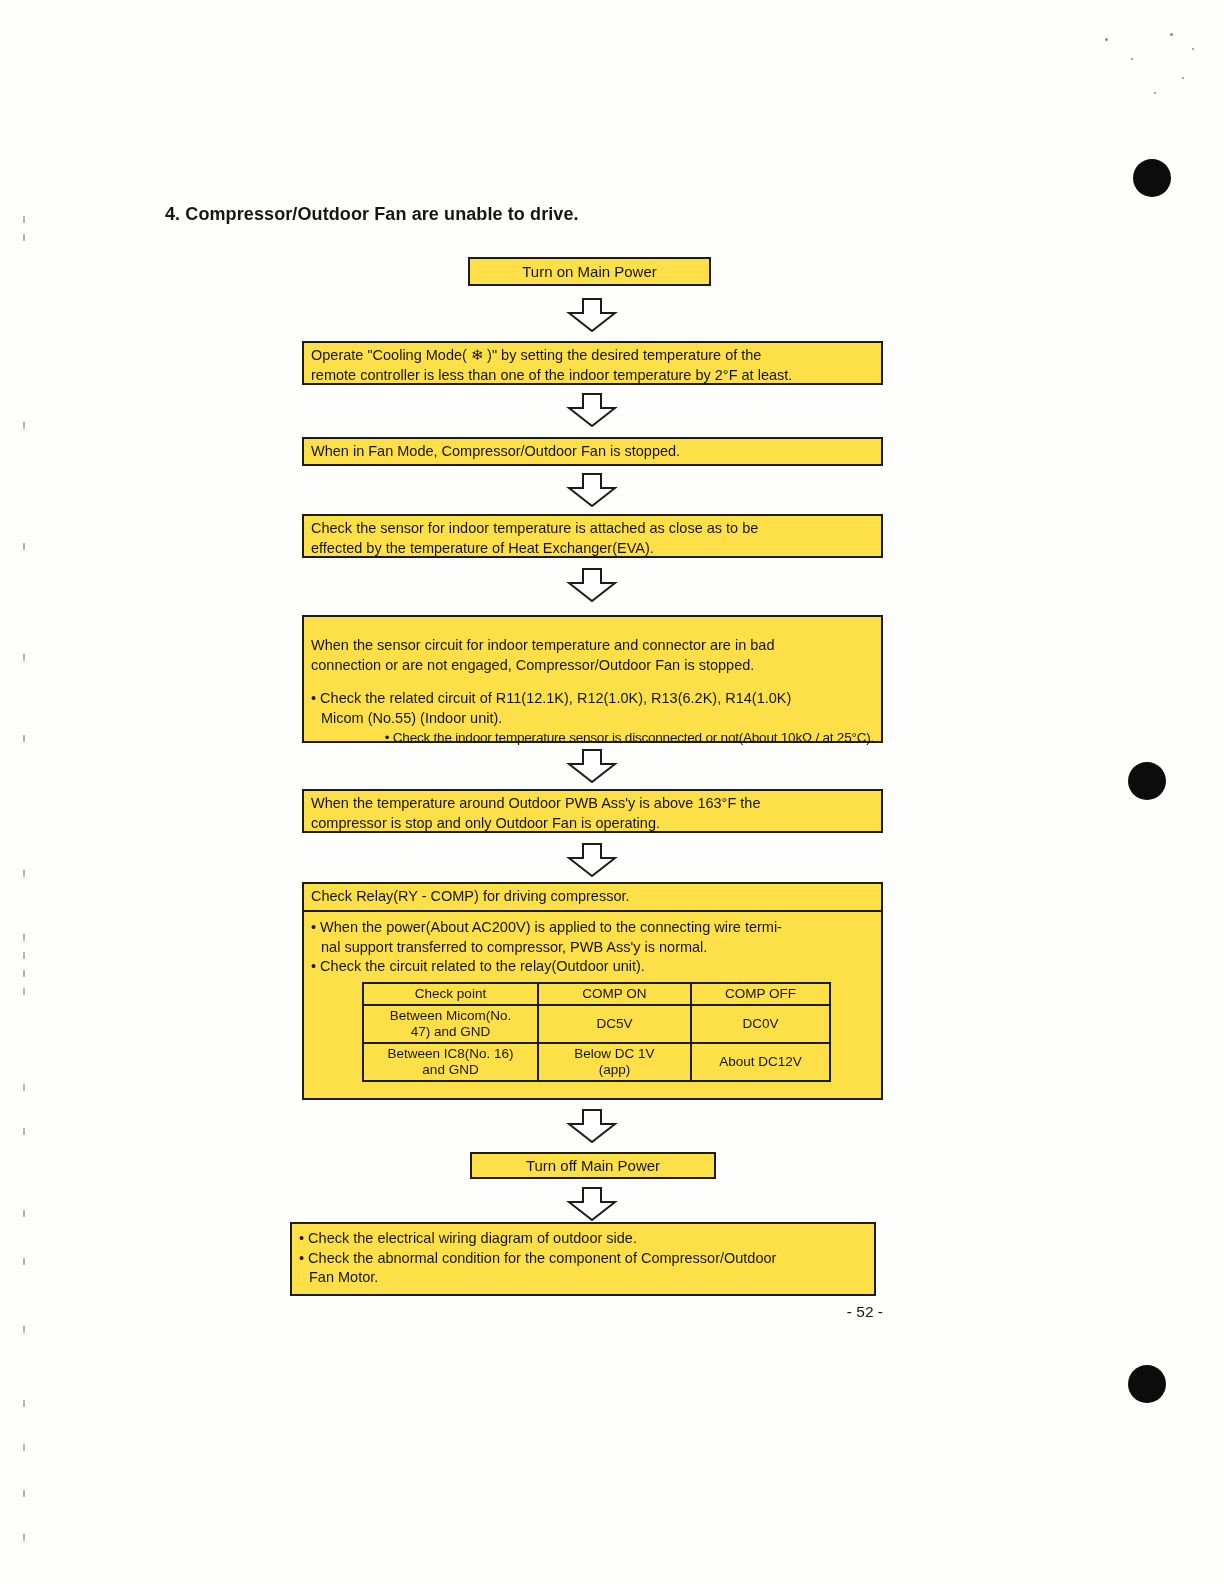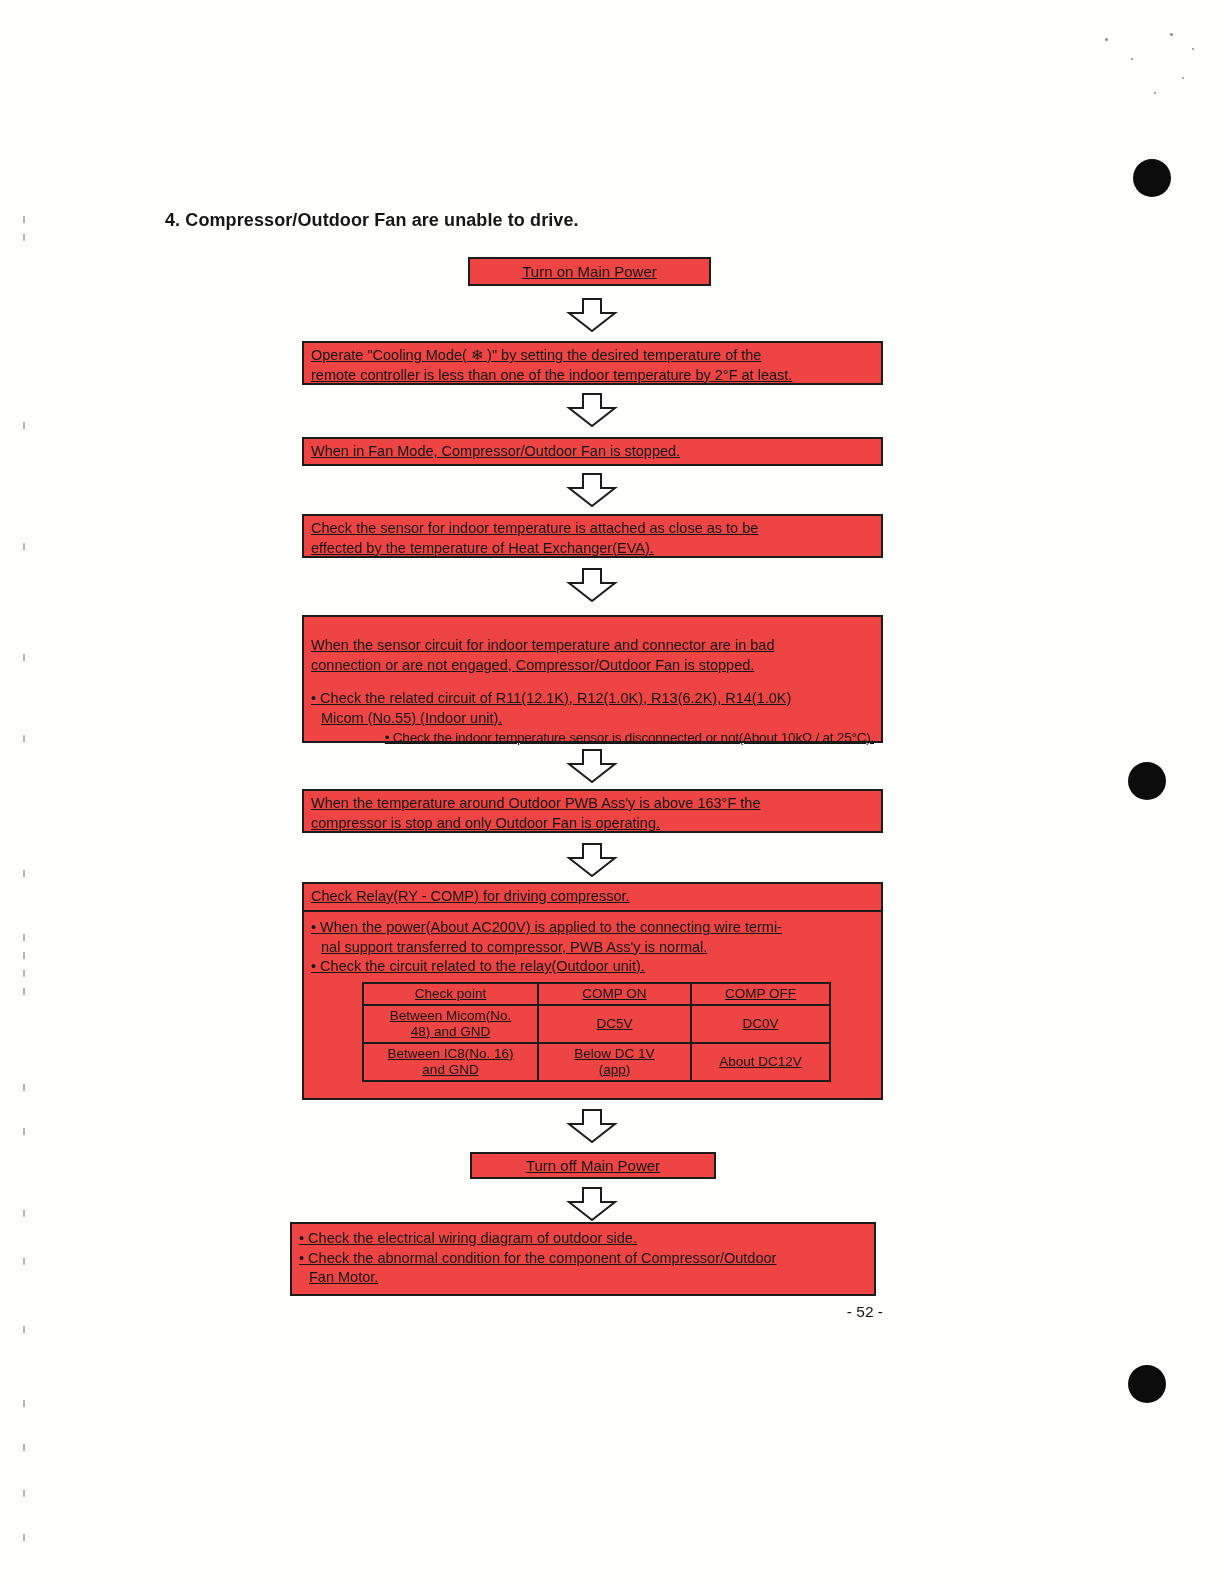--- a/index.html
+++ b/index.html
@@ -1,22 +1,22 @@
 <!DOCTYPE html>
 <html><head>
 <meta charset="utf-8">
 <style>
   * { box-sizing: border-box; }
   html, body { margin:0; padding:0; background:#ffffff; }
   .page {
     position:relative; width:1224px; height:1584px; background:#fefefdff;
     font-family:"Liberation Sans","DejaVu Sans",sans-serif; color:#161616; overflow:hidden;
   }
-  .title { position:absolute; left:165px; top:210px; font-size:18px; font-weight:bold; letter-spacing:.1px; }
-  .box { position:absolute; border:2px solid #1c1c1c; background:#ef4444;text-decoration:underline; }
+  .title { position:absolute; left:165px; top:204px; font-size:18px; font-weight:bold; letter-spacing:.1px; }
+  .box { position:absolute; border:2px solid #1c1c1c; background:#fde047; }
   .box.center { display:flex; align-items:center; justify-content:center; font-size:15px; }
   .box.text { padding:3px 7px; font-size:14.5px; line-height:19.5px; }
   .box.text > div { white-space:nowrap; }
   .spacer { height:14px; }
   .cont { padding-left:10px; }
   .tight { font-size:13.6px; letter-spacing:-0.25px;text-align:right; }
   .arrow { position:absolute; left:566px; width:52px; height:34px; }
   .relay-header { height:28px; line-height:25px; padding-left:7px; border-bottom:2px solid #1c1c1c;
     font-size:14.5px; white-space:nowrap; }
   .relay-body { padding:6px 7px 0; font-size:14.5px; line-height:19.5px; }
@@ -122,21 +122,21 @@
           <tr>
             <th>Check point</th>
             <th>COMP ON</th>
             <th>COMP OFF</th>
           </tr>
         </thead>
         <tbody>
           <tr>
             <td>
               <div>Between Micom(No.</div>
-              <div>48) and GND</div>
+              <div>47) and GND</div>
             </td>
             <td>DC5V</td>
             <td>DC0V</td>
           </tr>
           <tr>
             <td>
               <div>Between IC8(No. 16)</div>
               <div>and GND</div>
             </td>
             <td>

